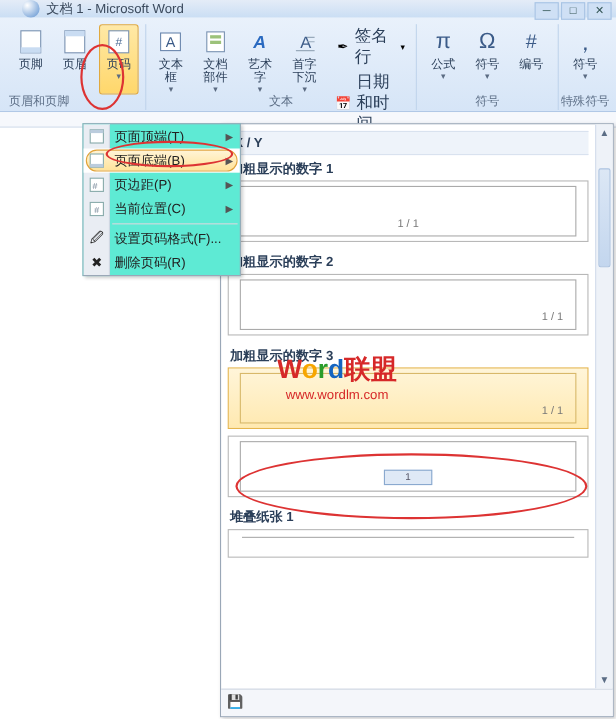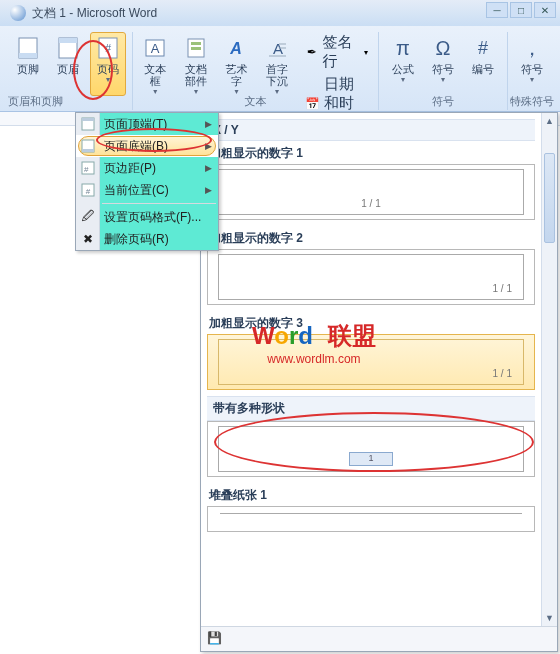--- a/index.html
+++ b/index.html
@@ -1,19 +1,19 @@
 <!DOCTYPE html>
 <html><head>
 <meta charset="utf-8">
 <style>
   * { box-sizing: border-box; margin: 0; padding: 0; font-family: "Microsoft YaHei", "SimSun", Tahoma, sans-serif; }
   body { width: 560px; height: 654px; background: #fff; overflow: hidden; font-size: 12px; }
 
   
-  .titlebar { height: 26px; background: linear-gradient(#e4ecf7, #cadef4); display: flex; align-items: center; padding: 0 10px; color: #3b4a5d; position: relative; }
+  .titlebar { height: 16px; background: linear-gradient(#e4ecf7, #cadef4); display: flex; align-items: center; padding: 0 20px; color: #3b4a5d; position: relative; }
   .office-btn { width: 16px; height: 16px; border-radius: 50%; background: radial-gradient(circle at 30% 30%, #fff, #5a8fcf); margin-right: 6px; }
   .titlebar .title { font-size: 12px; }
   .winctrl { position: absolute; right: 4px; top: 2px; display: flex; gap: 2px; }
   .winctrl span { width: 22px; height: 16px; background: #cfe0f5; border: 1px solid #a8c4e4; display: flex; align-items: center; justify-content: center; font-size: 10px; color: #355; }
 
   
   .ribbon { background: linear-gradient(#e9f1fb, #d6e5f7); border-bottom: 1px solid #a9c3e4; padding: 6px 4px 0 4px; height: 86px; display: flex; }
   .group-buttons { display: flex; gap: 4px; flex: 1; }
   .bigbtn { display: flex; flex-direction: column; align-items: center; justify-content: flex-start; padding: 2px 4px; border: 1px solid transparent; border-radius: 3px; min-width: 30px; cursor: pointer; }
   .bigbtn.sel { background: linear-gradient(#ffe9a6, #ffd76b); border: 1px solid #e1a93e; }
@@ -62,21 +62,21 @@
   .vscroll { position: absolute; right: 0; top: 0; bottom: 0; width: 16px; background: #eef2f8; border-left: 1px solid #d3ddeb; }
   .vscroll .thumb { position: absolute; left: 2px; right: 2px; top: 40px; height: 90px; background: linear-gradient(#dce7f5, #c3d6ee); border: 1px solid #aac2e0; border-radius: 2px; }
   .vscroll .arr { position: absolute; left: 0; right: 0; height: 16px; display: flex; align-items: center; justify-content: center; font-size: 9px; color: #5b6d85; }
   .vscroll .arr.up { top: 0; } .vscroll .arr.dn { bottom: 0; }
 
   
   .watermark { position: absolute; z-index: 40; text-align: center; pointer-events: none; }
   .watermark .l1 { font-size: 24px; font-weight: bold; }
   .watermark .l1 .c1 { color: #d62828; } .watermark .l1 .c2 { color: #f7a600; }
   .watermark .l1 .c3 { color: #2a9d2a; } .watermark .l1 .c4 { color: #1565c0; }
-  .watermark .l1 .cn { color: #d62828; padding-left: 15px; }
+  .watermark .l1 .cn { color: #d62828; }
   .watermark .l2 { font-size: 12px; color: #d62828; }
 
   .shape-ribbon { width: 60px; height: 18px; position: relative; }
   .shape-ribbon::before { content:""; position:absolute; left:8px; right:8px; top:2px; bottom:2px; border:1px solid #8aa9cf; background:#dfe9f6; }
   .shape-ribbon::after { content:"1"; position:absolute; left:0; right:0; top:3px; text-align:center; font-size:9px; color:#556; }
 </style>
 </head>
 <body>
 
 <div class="titlebar">
@@ -301,21 +301,20 @@
         <div class="innerbox"></div>
         <span class="pg" style="position:absolute;right:22px;bottom:10px;">1 / 1</span>
       </div>
 
       <div class="item-label">加粗显示的数字 3</div>
       <div class="preview sel">
         <div class="innerbox" style="border-color:#d8b86a;"></div>
         <span class="pg" style="position:absolute;right:22px;bottom:10px;">1 / 1</span>
       </div>
 
-      <div class="cat-header">带有多种形状</div>
 
       <div class="preview">
         <div class="innerbox"></div>
         <div class="shape-ribbon" style="position:absolute;left:50%;transform:translateX(-50%);bottom:8px;"></div>
       </div>
 
       <div class="item-label">堆叠纸张 1</div>
       <div class="preview" style="height:26px;">
         <div class="innerline"></div>
       </div>

